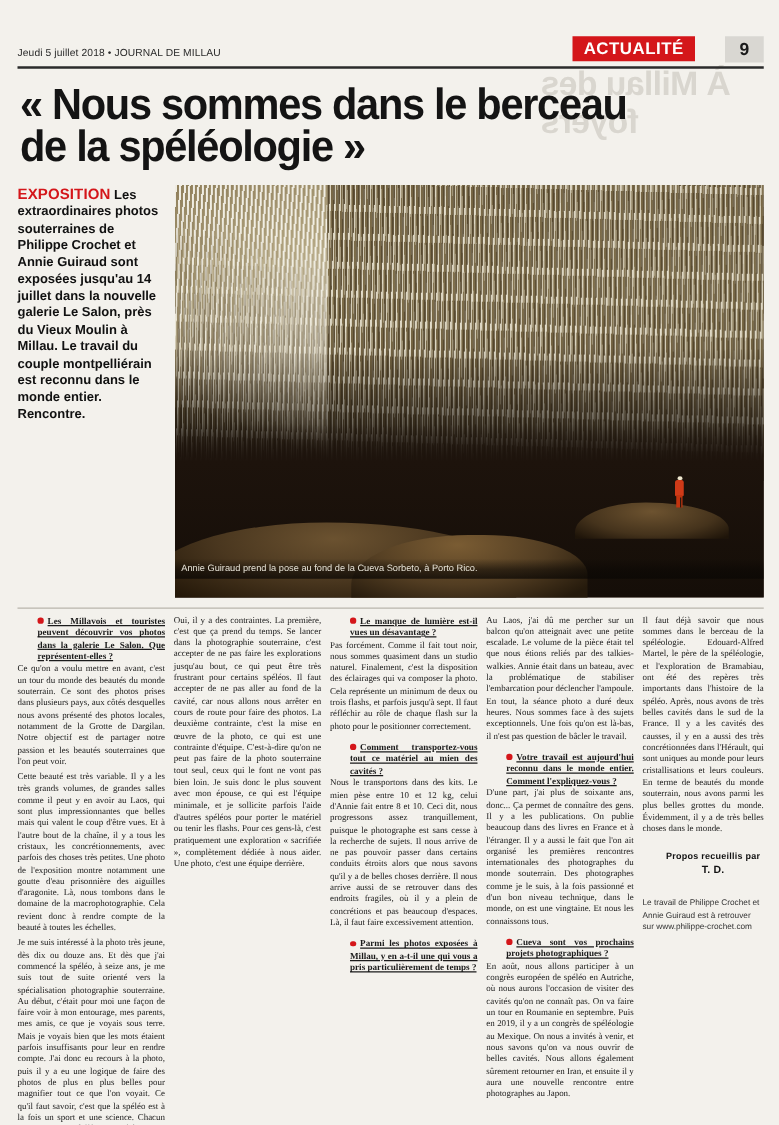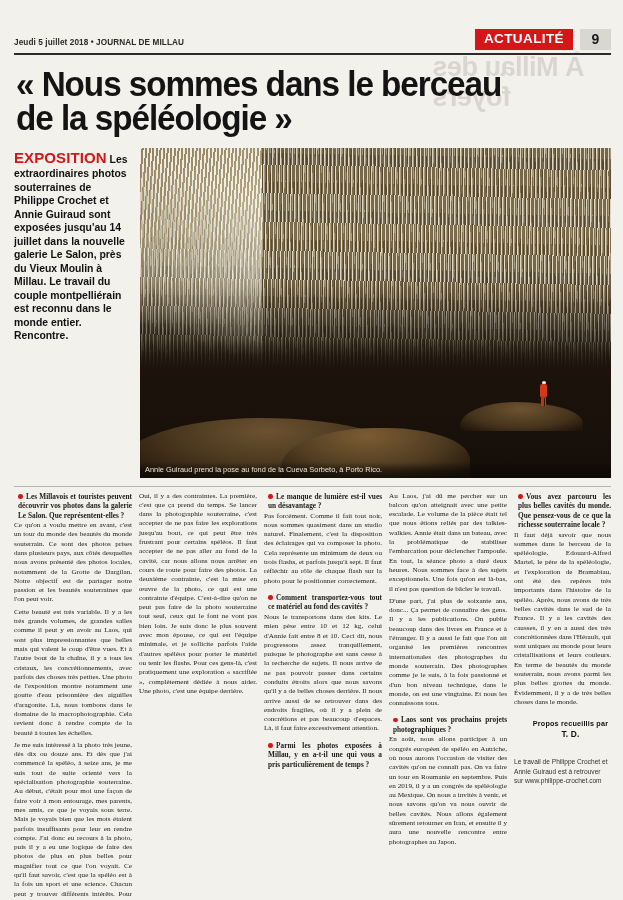--- a/index.html
+++ b/index.html
@@ -24,24 +24,24 @@
   }
 
   
   .masthead{
     position:relative;z-index:3;
     display:flex;align-items:flex-end;justify-content:space-between;
     padding:22px 12px 0 14px;
   }
   .masthead-left{
     font-family:"Liberation Sans", sans-serif;
-    font-size:8.2px;font-weight:bold;letter-spacing:.1px;
+    font-size:8.2px;font-weight:normal;letter-spacing:.1px;
     color:#2a2a2a;padding-bottom:3px;margin-top:16px;
   }
-  .masthead-right{display:flex;align-items:center;gap:7px;}
+  .masthead-right{display:flex;align-items:flex-start;gap:24px;}
   .section-badge{
     background:#d4161a;color:#fff;
     font-family:"Liberation Sans", sans-serif;
     font-weight:bold;font-size:13.5px;letter-spacing:.4px;
     padding:2px 9px 3px 9px;
     line-height:1.15;
   }
   .page-num{
     background:#d9d7d2;color:#1a1a1a;
     font-family:"Liberation Sans", sans-serif;
@@ -74,21 +74,21 @@
   
   .toprow{display:flex;gap:8px;}
 
   .intro{
     width:118px;flex:0 0 118px;
     font-family:"Liberation Sans", sans-serif;
     font-weight:bold;
     font-size:10.4px;line-height:1.30;
     color:#111;
   }
-  .intro .tag{color:#d4161a;font-size:15px;letter-spacing:.1px;}
+  .intro .tag{color:#d4161a;font-size:12px;letter-spacing:.1px;}
 
   
   .photo-wrap{flex:1 1 auto;position:relative;}
   .photo{
     position:relative;width:100%;height:330px;overflow:hidden;
     background:#2a1d12;
   }
   .cave-ceiling{
     position:absolute;left:0;top:0;right:0;height:72%;
     background:
@@ -130,21 +130,21 @@
     position:absolute;right:6%;bottom:14%;width:26%;height:9%;
     background:radial-gradient(ellipse at 50% 25%, #6d5330 0%, #45331c 60%, #1e1409 95%);
     border-radius:46% 54% 0 0/80% 72% 0 0;
   }
   .caver{position:absolute;right:13.5%;bottom:21.5%;width:7px;height:26px;}
   .caver .helmet{position:absolute;left:1.2px;top:0;width:4.4px;height:3.4px;background:#efe7cf;border-radius:50% 50% 30% 30%;}
   .caver .body{position:absolute;left:0;top:3px;width:6.8px;height:13px;background:#cf3a18;border-radius:2px 2px 1px 1px;}
   .caver .legs{position:absolute;left:.8px;top:15.5px;width:5.2px;height:10px;background:#c2340f;}
   .caver .legs:after{content:"";position:absolute;left:2.3px;top:2px;width:.9px;height:8px;background:#2a1a10;}
   .caption{
-    position:absolute;left:0;right:0;bottom:0;
+    position:absolute;left:0;right:0;bottom:15px;
     font-family:"Liberation Sans", sans-serif;
     font-size:7.4px;color:#e8e4d8;
     padding:3px 4px 4px 5px;
     background:linear-gradient(180deg, rgba(10,7,4,0) 0%, rgba(10,7,4,.55) 55%, rgba(10,7,4,.75) 100%);
   }
 
   
   .cols{
     display:flex;gap:7px;margin-top:8px;
     border-top:1px solid #b9b5ac;padding-top:5px;
@@ -154,21 +154,21 @@
     font-family:"Liberation Serif", serif;
     font-size:7.15px;line-height:1.30;
     text-align:justify;
     color:#1b1b1b;
     hyphens:auto;
   }
   .col.last{flex:1 1 auto;width:auto;}
   .col p{margin:0 0 3px 0;}
   .q{
     font-weight:bold;font-size:7.3px;line-height:1.30;
-    margin:7px 0 1px 4px;text-align:justify;
+    margin:7px 0 1px 16px;text-align:justify;text-decoration:underline;
   }
   .q:first-child{margin-top:0;}
   .q .bullet{
     display:inline-block;width:4.6px;height:4.6px;border-radius:50%;
     background:#d4161a;margin-right:3.5px;vertical-align:middle;
     position:relative;top:-.6px;
   }
   .byline{
     font-family:"Liberation Sans", sans-serif;
     font-weight:bold;font-size:8.4px;letter-spacing:.2px;
@@ -239,37 +239,37 @@
       </div>
 
       <div class="col">
         <p>Oui, il y a des contraintes. La première, c'est que ça prend du temps. Se lancer dans la photographie souterraine, c'est accepter de ne pas faire les explorations jusqu'au bout, ce qui peut être très frustrant pour certains spéléos. Il faut accepter de ne pas aller au fond de la cavité, car nous allons nous arrêter en cours de route pour faire des photos. La deuxième contrainte, c'est la mise en œuvre de la photo, ce qui est une contrainte d'équipe. C'est-à-dire qu'on ne peut pas faire de la photo souterraine tout seul, ceux qui le font ne vont pas bien loin. Je suis donc le plus souvent avec mon épouse, ce qui est l'équipe minimale, et je sollicite parfois l'aide d'autres spéléos pour porter le matériel ou tenir les flashs. Pour ces gens-là, c'est pratiquement une exploration « sacrifiée », complètement dédiée à nous aider. Une photo, c'est une équipe derrière.</p>
       </div>
 
       <div class="col">
         <div class="q"><span class="bullet"></span><span>Le manque de lumière est-il vues un désavantage ?</span></div>
         <p>Pas forcément. Comme il fait tout noir, nous sommes quasiment dans un studio naturel. Finalement, c'est la disposition des éclairages qui va composer la photo. Cela représente un minimum de deux ou trois flashs, et parfois jusqu'à sept. Il faut réfléchir au rôle de chaque flash sur la photo pour le positionner correctement.</p>
 
-        <div class="q"><span class="bullet"></span><span>Comment transportez-vous tout ce matériel au fond des cavités ?</span></div>
+        <div class="q"><span class="bullet"></span><span>Comment transportez-vous tout ce matériel au mien des cavités ?</span></div>
         <p>Nous le transportons dans des kits. Le mien pèse entre 10 et 12 kg, celui d'Annie fait entre 8 et 10. Ceci dit, nous progressons assez tranquillement, puisque le photographe est sans cesse à la recherche de sujets. Il nous arrive de ne pas pouvoir passer dans certains conduits étroits alors que nous savons qu'il y a de belles choses derrière. Il nous arrive aussi de se retrouver dans des endroits fragiles, où il y a plein de concrétions et pas beaucoup d'espaces. Là, il faut faire excessivement attention.</p>
 
         <div class="q"><span class="bullet"></span><span>Parmi les photos exposées à Millau, y en a-t-il une qui vous a pris particulièrement de temps ?</span></div>
       </div>
 
       <div class="col">
         <p>Au Laos, j'ai dû me percher sur un balcon qu'on atteignait avec une petite escalade. Le volume de la pièce était tel que nous étions reliés par des talkies-walkies. Annie était dans un bateau, avec la problématique de stabiliser l'embarcation pour déclencher l'ampoule. En tout, la séance photo a duré deux heures. Nous sommes face à des sujets exceptionnels. Une fois qu'on est là-bas, il n'est pas question de bâcler le travail.</p>
 
+        <div class="q"><span class="bullet"></span><span>Votre travail est aujourd'hui reconnu dans le monde entier. Comment l'expliquez-vous ?</span></div>
         <p>D'une part, j'ai plus de soixante ans, donc... Ça permet de connaître des gens. Il y a les publications. On publie beaucoup dans des livres en France et à l'étranger. Il y a aussi le fait que l'on ait organisé les premières rencontres internationales des photographes du monde souterrain. Des photographes comme je le suis, à la fois passionné et d'un bon niveau technique, dans le monde, on est une vingtaine. Et nous les connaissons tous.</p>
 
-        <div class="q"><span class="bullet"></span><span>Laos sont vos prochains projets photographiques ?</span></div>
+        <div class="q"><span class="bullet"></span><span>Cueva sont vos prochains projets photographiques ?</span></div>
         <p>En août, nous allons participer à un congrès européen de spéléo en Autriche, où nous aurons l'occasion de visiter des cavités qu'on ne connaît pas. On va faire un tour en Roumanie en septembre. Puis en 2019, il y a un congrès de spéléologie au Mexique. On nous a invités à venir, et nous savons qu'on va nous ouvrir de belles cavités. Nous allons également sûrement retourner en Iran, et ensuite il y aura une nouvelle rencontre entre photographes au Japon.</p>
       </div>
 
       <div class="col last">
-        <div class="q"><span class="bullet"></span><span>Vous avez parcouru les plus belles cavités du monde. Que pensez-vous de ce que la richesse souterraine locale ?</span></div>
         <p>Il faut déjà savoir que nous sommes dans le berceau de la spéléologie. Edouard-Alfred Martel, le père de la spéléologie, et l'exploration de Bramabiau, ont été des repères très importants dans l'histoire de la spéléo. Après, nous avons de très belles cavités dans le sud de la France. Il y a les cavités des causses, il y en a aussi des très concrétionnées dans l'Hérault, qui sont uniques au monde pour leurs cristallisations et leurs couleurs. En terme de beautés du monde souterrain, nous avons parmi les plus belles grottes du monde. Évidemment, il y a de très belles choses dans le monde.</p>
         <div class="byline"><span class="sc">Propos recueillis par </span><span>T. D.</span></div>
         <div class="footnote">Le travail de Philippe Crochet et Annie Guiraud est à retrouver sur www.philippe-crochet.com</div>
       </div>
 
     </div>
   </div>
 </div>
 
 </body></html>

